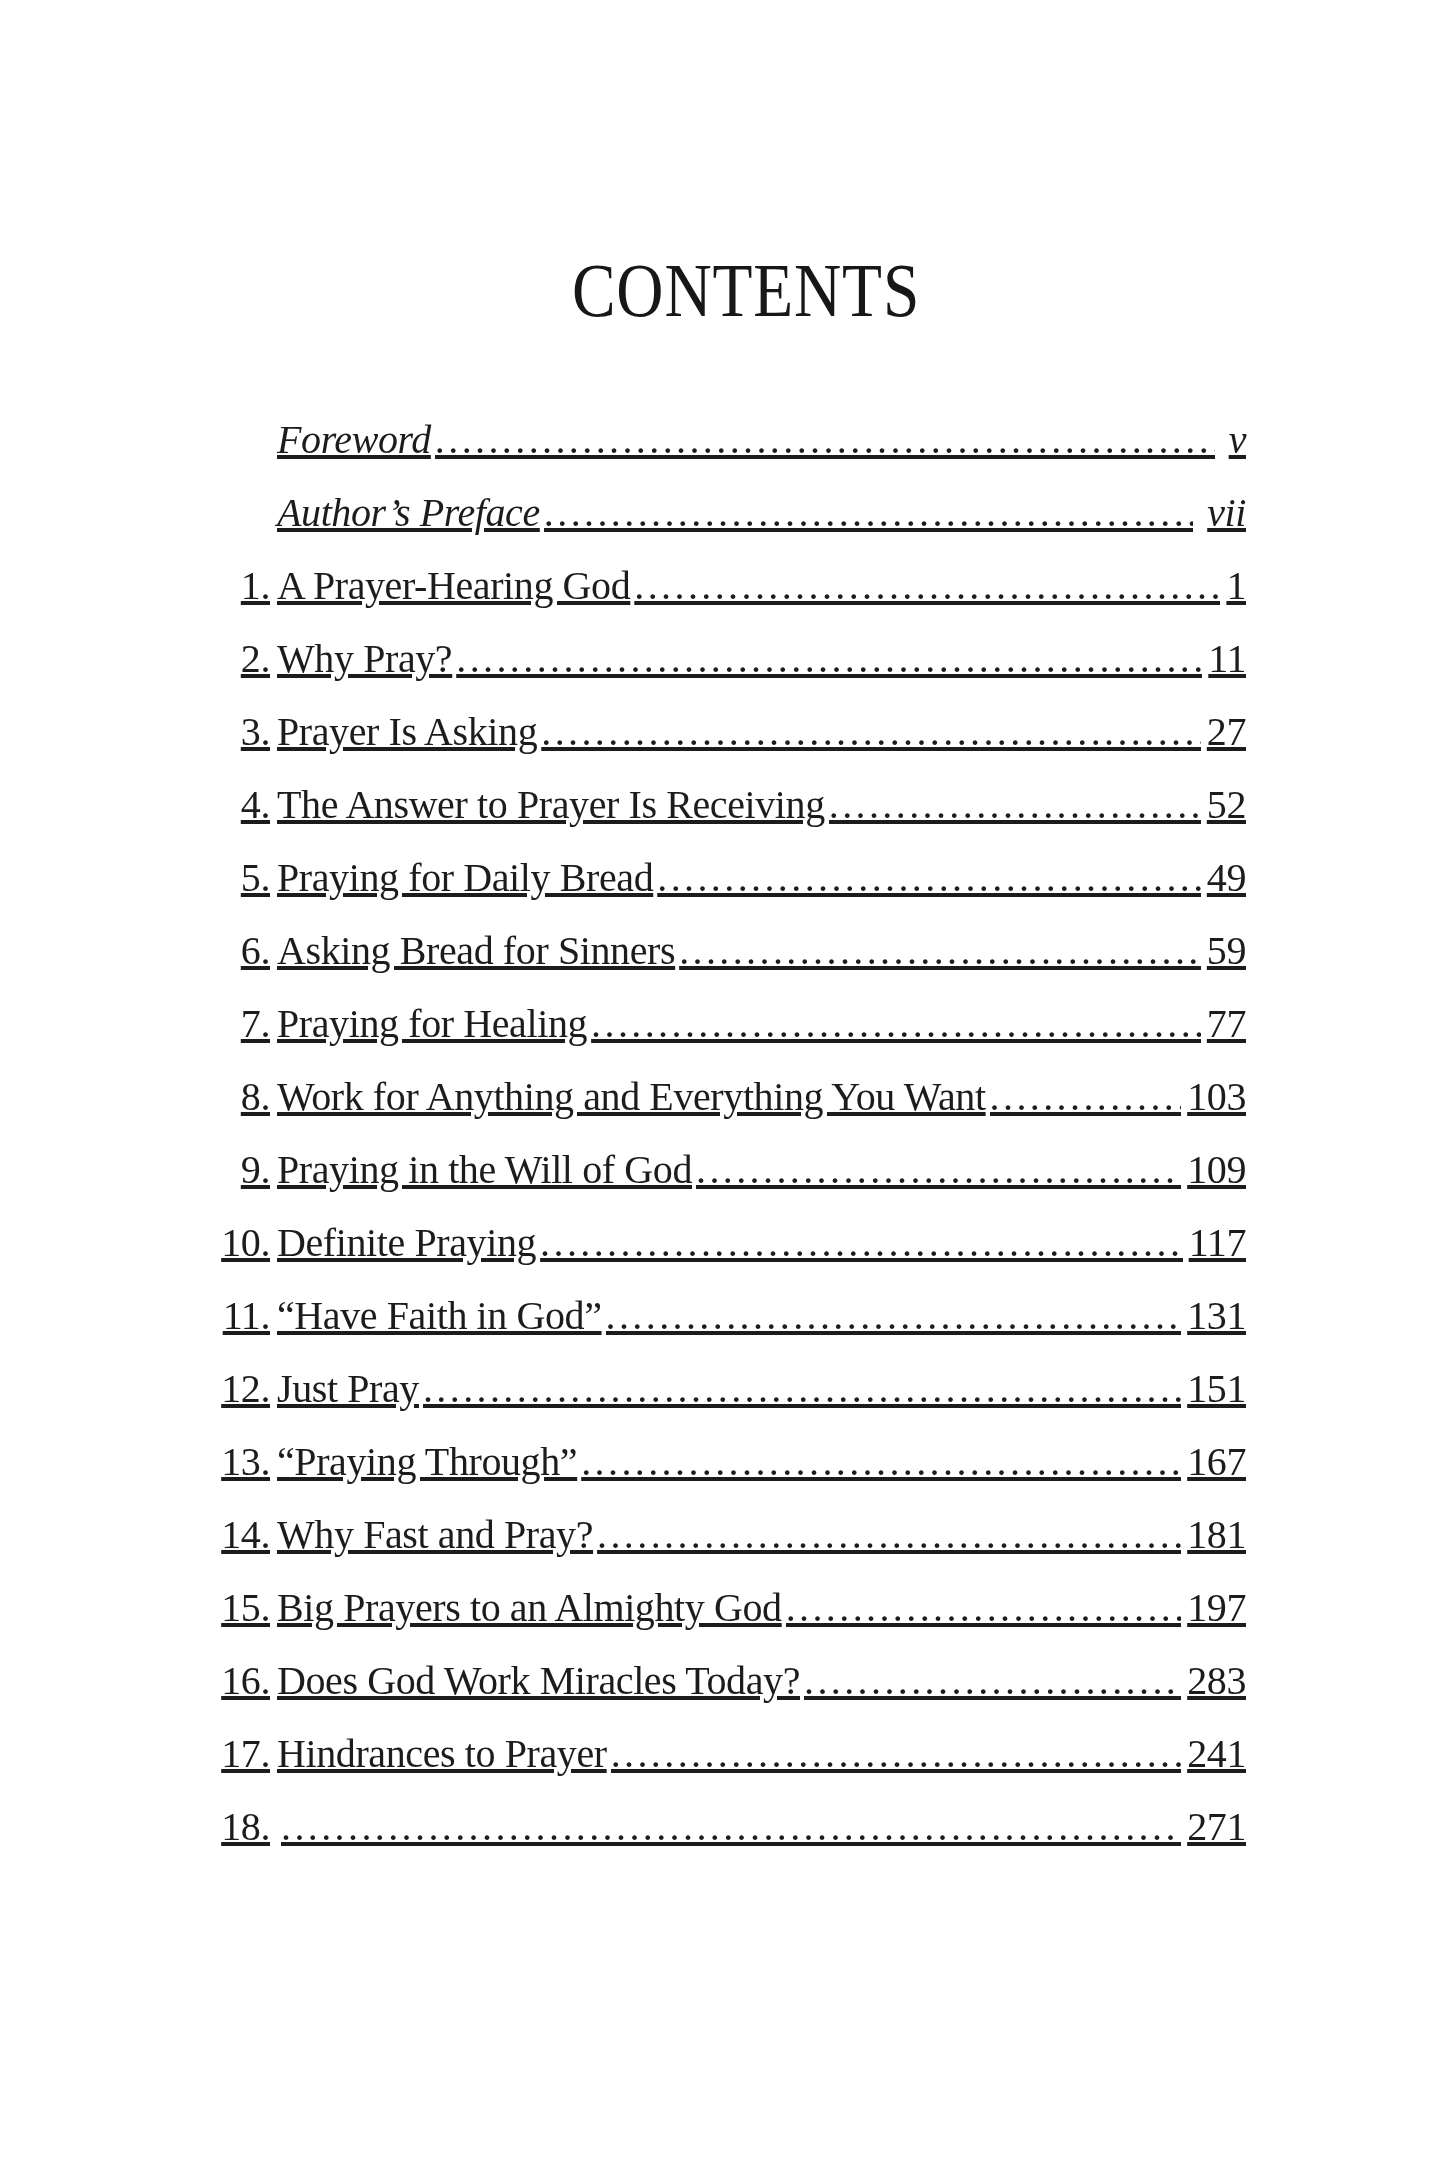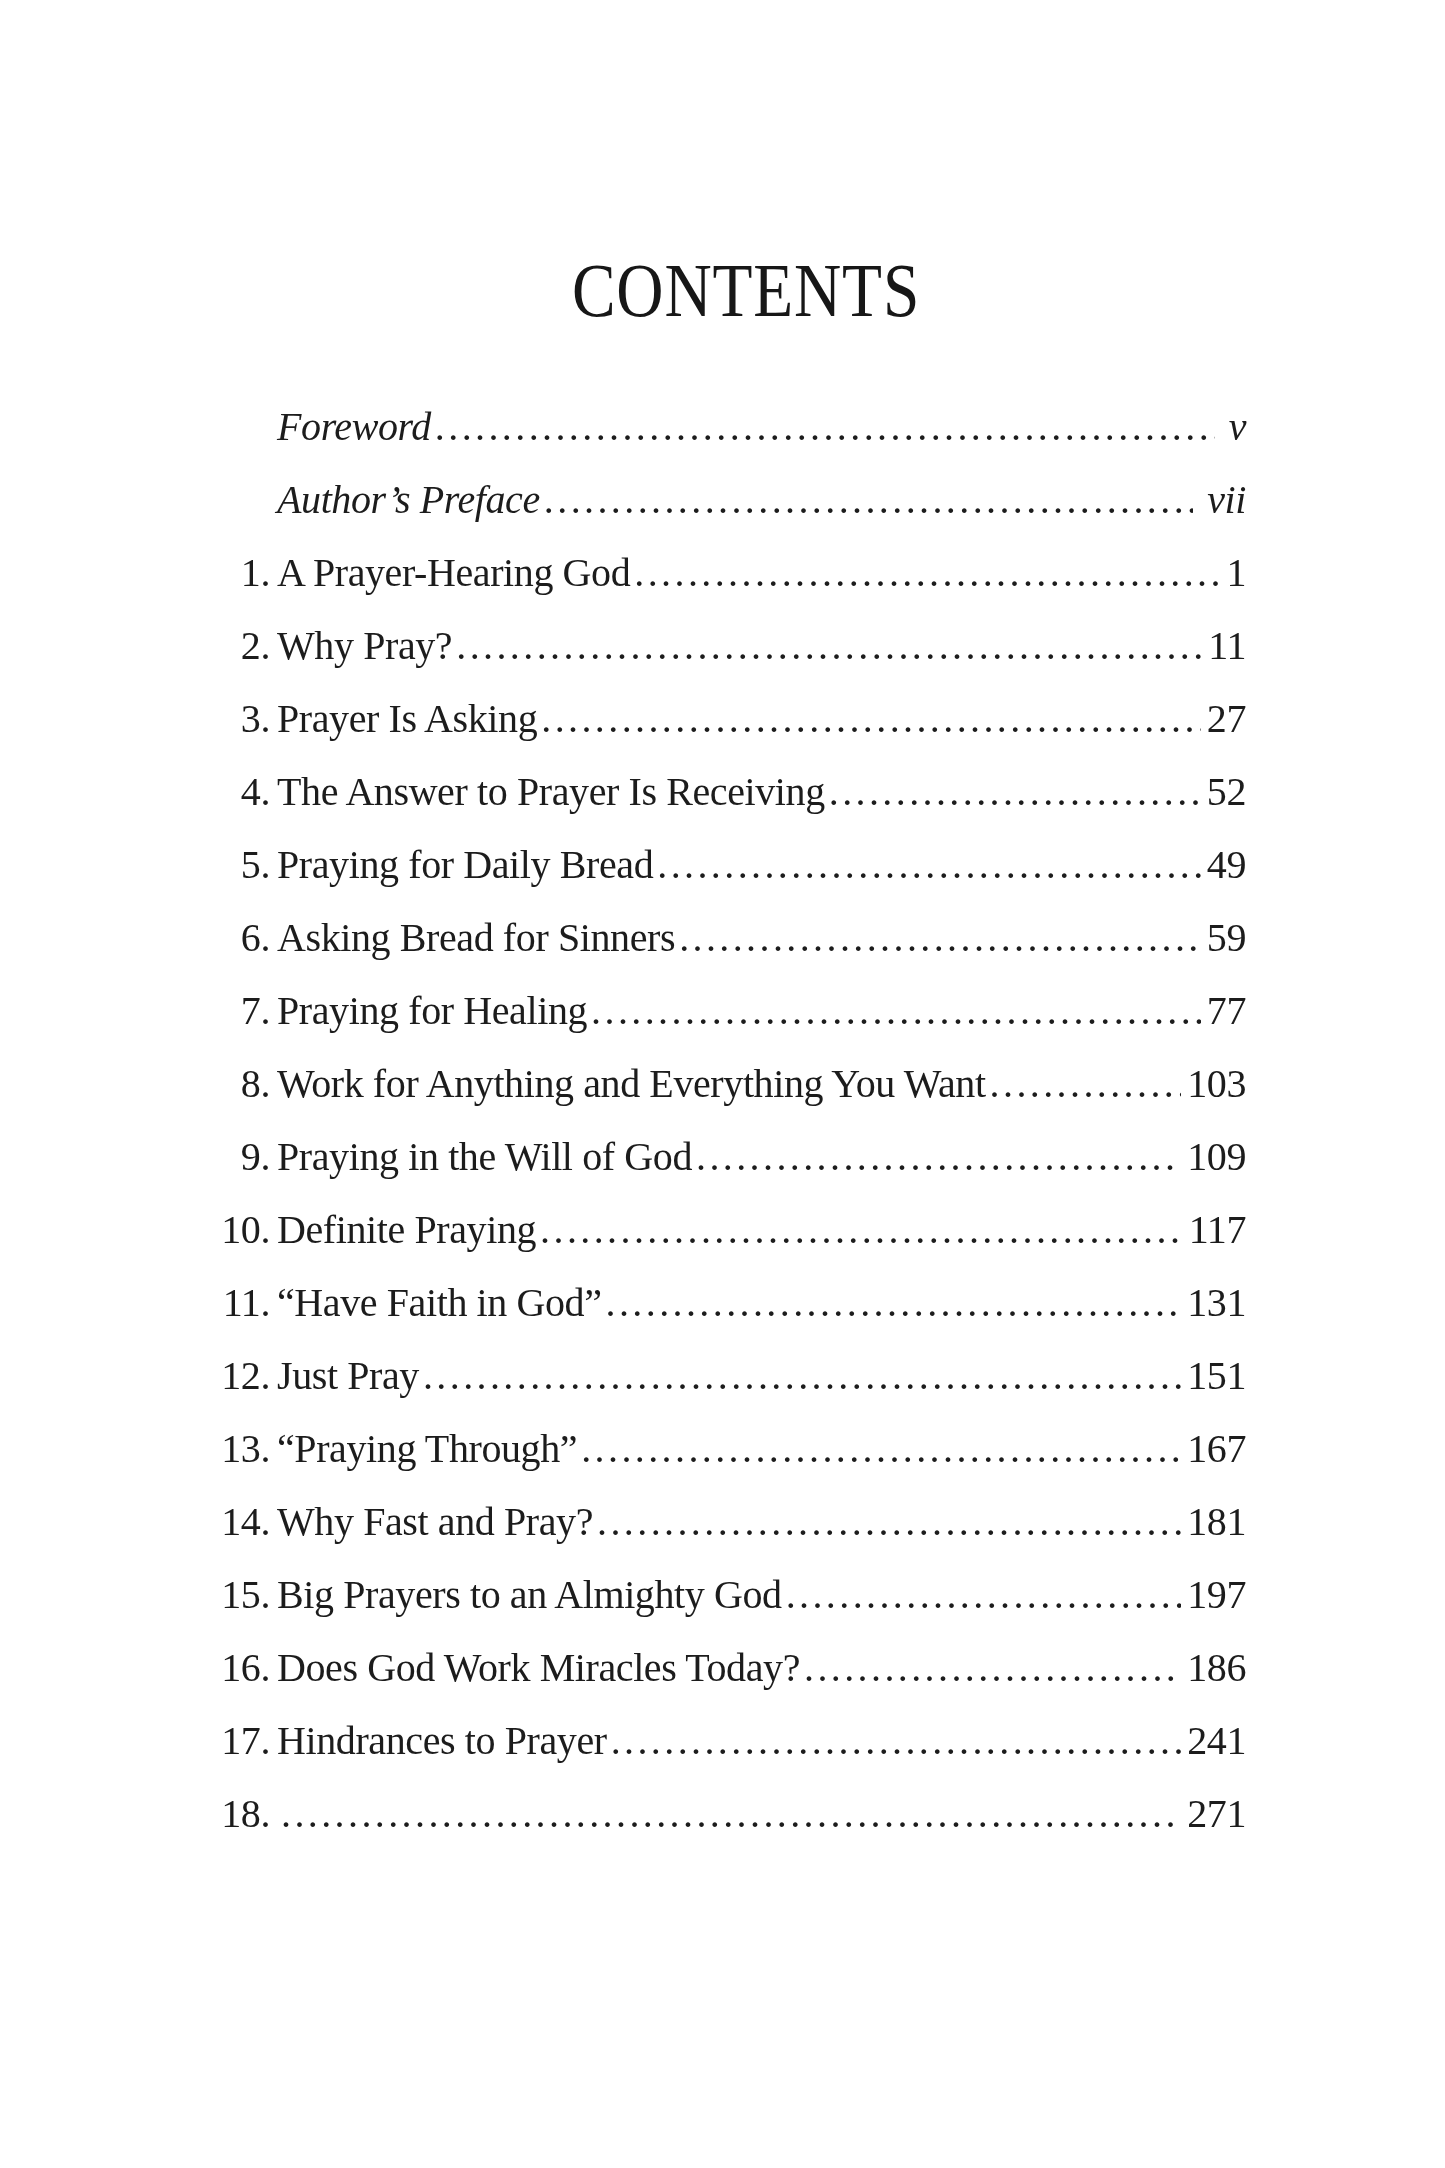--- a/index.html
+++ b/index.html
@@ -27,23 +27,24 @@
     white-space: nowrap;
     color: #171717;
   }
   .toc {
     margin-top: 62px;
     font-size: 40px;
     letter-spacing: -0.4px;
   }
   .toc-row {
     display: flex;
-    align-items: center;
+    align-items: flex-end;
     height: 73px;
     white-space: nowrap;
+    text-decoration: underline;
   }
   .num {
     flex: 0 0 94px;
     text-align: right;
     margin-right: 7px;
   }
   .title { flex: 0 0 auto; }
   .leader {
     flex: 1 1 auto;
     overflow: hidden;
@@ -169,21 +170,21 @@
     <div class="toc-row">
       <span class="num">15.</span>
       <span class="title">Big Prayers to an Almighty God</span>
       <span class="leader"></span>
       <span class="page-num">197</span>
     </div>
     <div class="toc-row">
       <span class="num">16.</span>
       <span class="title">Does God Work Miracles Today?</span>
       <span class="leader"></span>
-      <span class="page-num">186</span>
+      <span class="page-num">283</span>
     </div>
     <div class="toc-row">
       <span class="num">17.</span>
       <span class="title">Hindrances to Prayer</span>
       <span class="leader"></span>
       <span class="page-num">241</span>
     </div>
     <div class="toc-row">
       <span class="num">18.</span>
       <span class="leader"></span>

